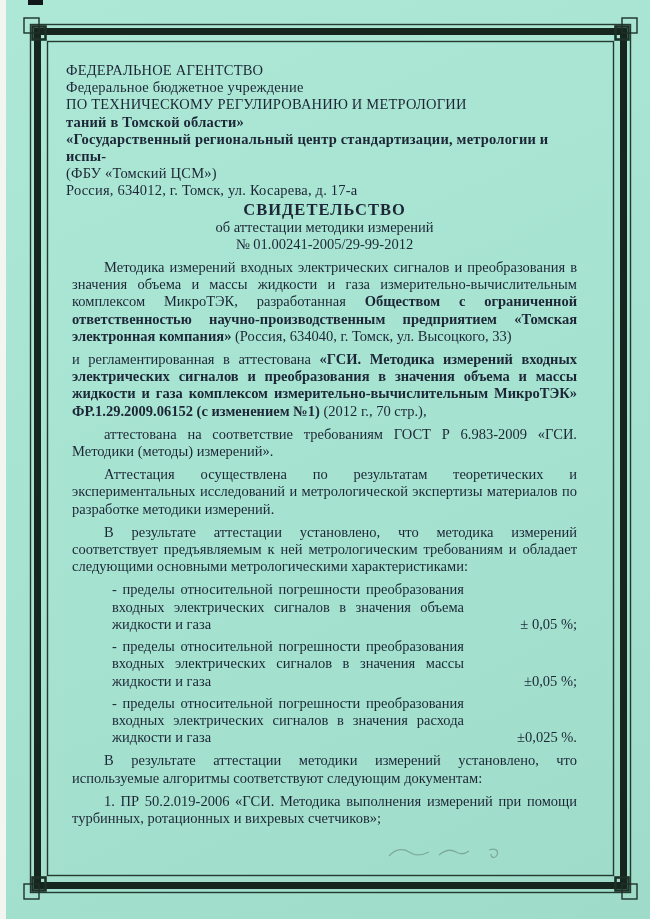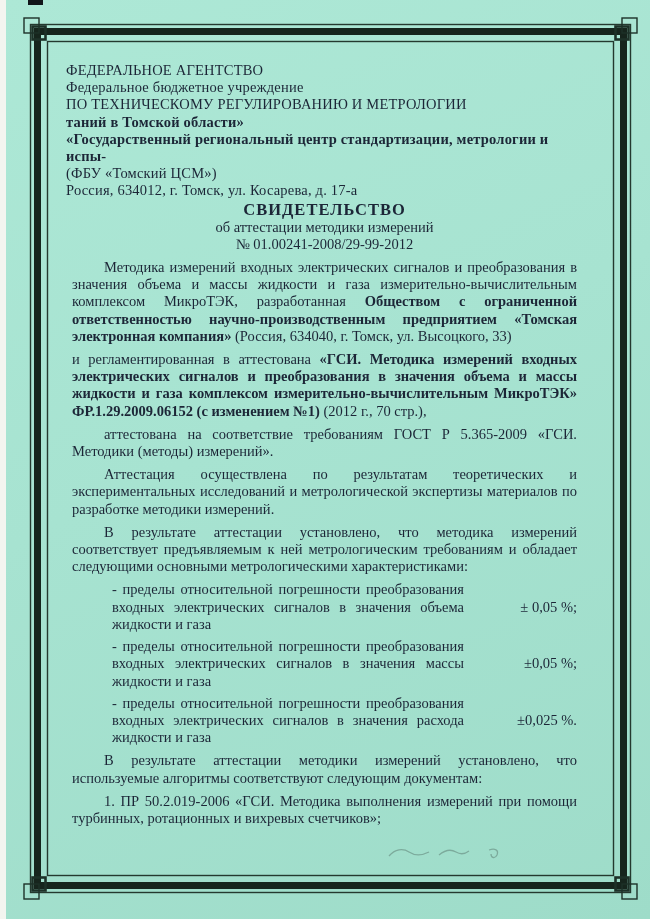--- a/index.html
+++ b/index.html
@@ -34,21 +34,21 @@
     font-size:16.5px; font-weight:bold; letter-spacing:1px; line-height:19px;
   }
   .content p { margin:6px; text-align:justify; }
   .ind { text-indent:32px; }
   .p1 { margin-top:34px; }
   .p2 { margin-top:4px; }
   .p3 { margin-top:5px; }
   .p4 { margin-top:4px; }
   .chars { margin-top:4px; }
   .char-item {
-    display:flex; align-items:center;
+    display:flex; align-items:flex-end;
     margin:5px 0 0 46px;
   }
   .char-text { width:352px; text-align:justify; }
   .char-value { margin-left:auto; padding-right:6px; white-space:nowrap; }
   .f1 { margin-top:18px; }
   .f2 { margin-top:7px; }
   .pencil { position:absolute; left:385px; top:843px; }
 </style>
 </head>
 <body>
@@ -89,28 +89,28 @@
       <div>ПО ТЕХНИЧЕСКОМУ РЕГУЛИРОВАНИЮ И МЕТРОЛОГИИ</div>
       <div class="b">таний в Томской области»</div>
       <div class="b">«Государственный региональный центр стандартизации, метрологии и испы-</div>
       <div>(ФБУ «Томский ЦСМ»)</div>
       <div>Россия, 634012, г. Томск, ул. Косарева, д. 17-а</div>
     </div>
 
     <div class="doc-title">
       <div class="main">СВИДЕТЕЛЬСТВО</div>
       <div>об аттестации методики измерений</div>
-      <div>№ 01.00241-2008/29-99-2012</div>
+      <div>№ 01.00241-2005/29-99-2012</div>
     </div>
 
     <p class="ind p1"><span>Методика измерений входных электрических сигналов и преобразования в значения объема и массы жидкости и газа измерительно-вычислительным комплексом МикроТЭК, разработанная </span><span class="b">Обществом с ограниченной ответственностью научно-производственным предприятием «Томская электронная компания»</span><span> (Россия, 634040, г. Томск, ул. Высоцкого, 33)</span></p>
 
     <p class="p2"><span>и регламентированная в аттестована </span><span class="b">«ГСИ. Методика измерений входных электрических сигналов и преобразования в значения объема и массы жидкости и газа комплексом измерительно-вычислительным МикроТЭК» ФР.1.29.2009.06152 (с изменением №1)</span><span> (2012 г., 70 стр.),</span></p>
 
-    <p class="ind">аттестована на соответствие требованиям ГОСТ Р 5.365-2009 «ГСИ. Методики (методы) измерений».</p>
+    <p class="ind">аттестована на соответствие требованиям ГОСТ Р 6.983-2009 «ГСИ. Методики (методы) измерений».</p>
 
     <p class="ind p3">Аттестация осуществлена по результатам теоретических и экспериментальных исследований и метрологической экспертизы материалов по разработке методики измерений.</p>
 
     <p class="ind p4">В результате аттестации установлено, что методика измерений соответствует предъявляемым к ней метрологическим требованиям и обладает следующими основными метрологическими характеристиками:</p>
 
     <div class="chars">
       <div class="char-item">
         <div class="char-text">- пределы относительной погрешности преобразования входных электрических сигналов в значения объема жидкости и газа</div>
         <div class="char-value">± 0,05 %;</div>
       </div>

